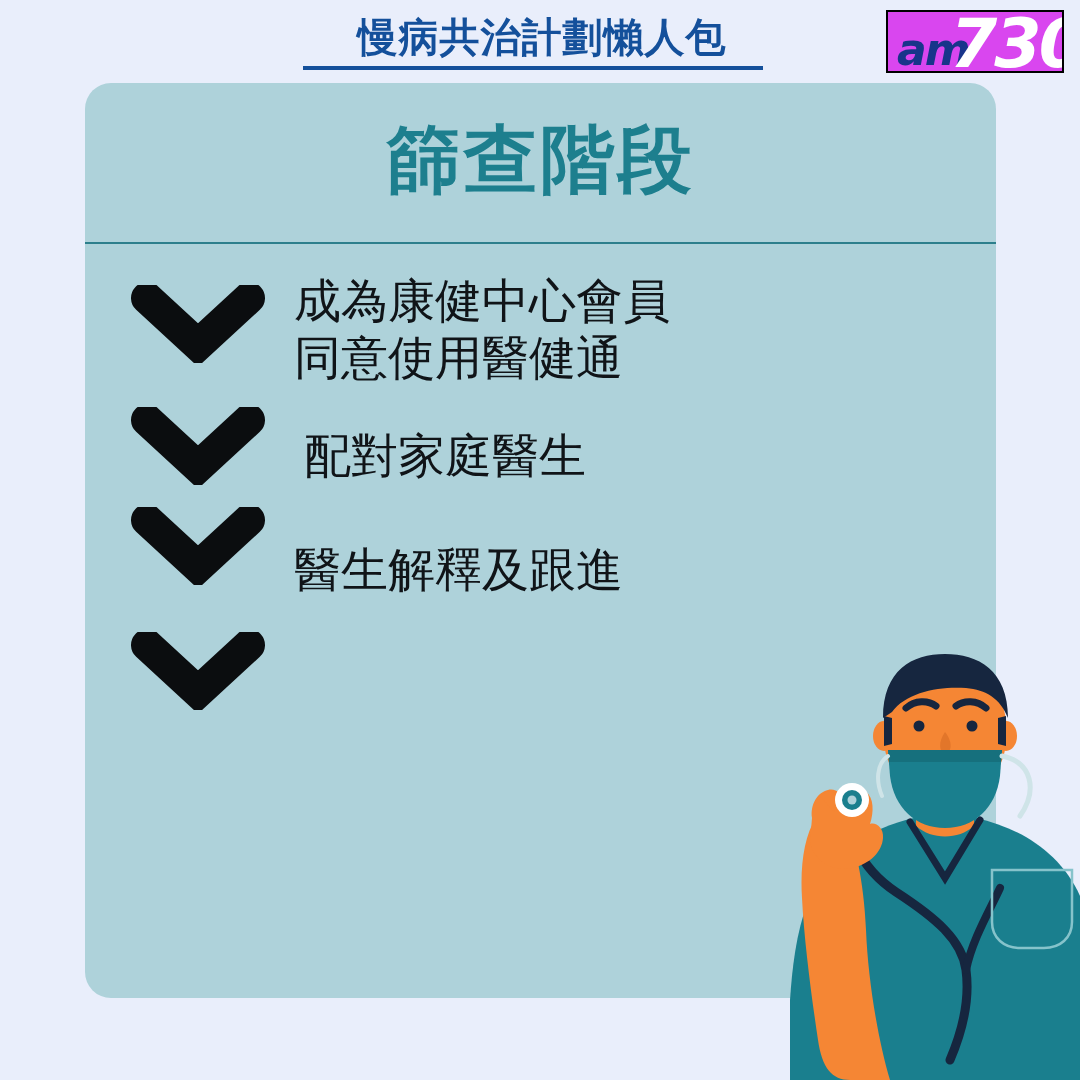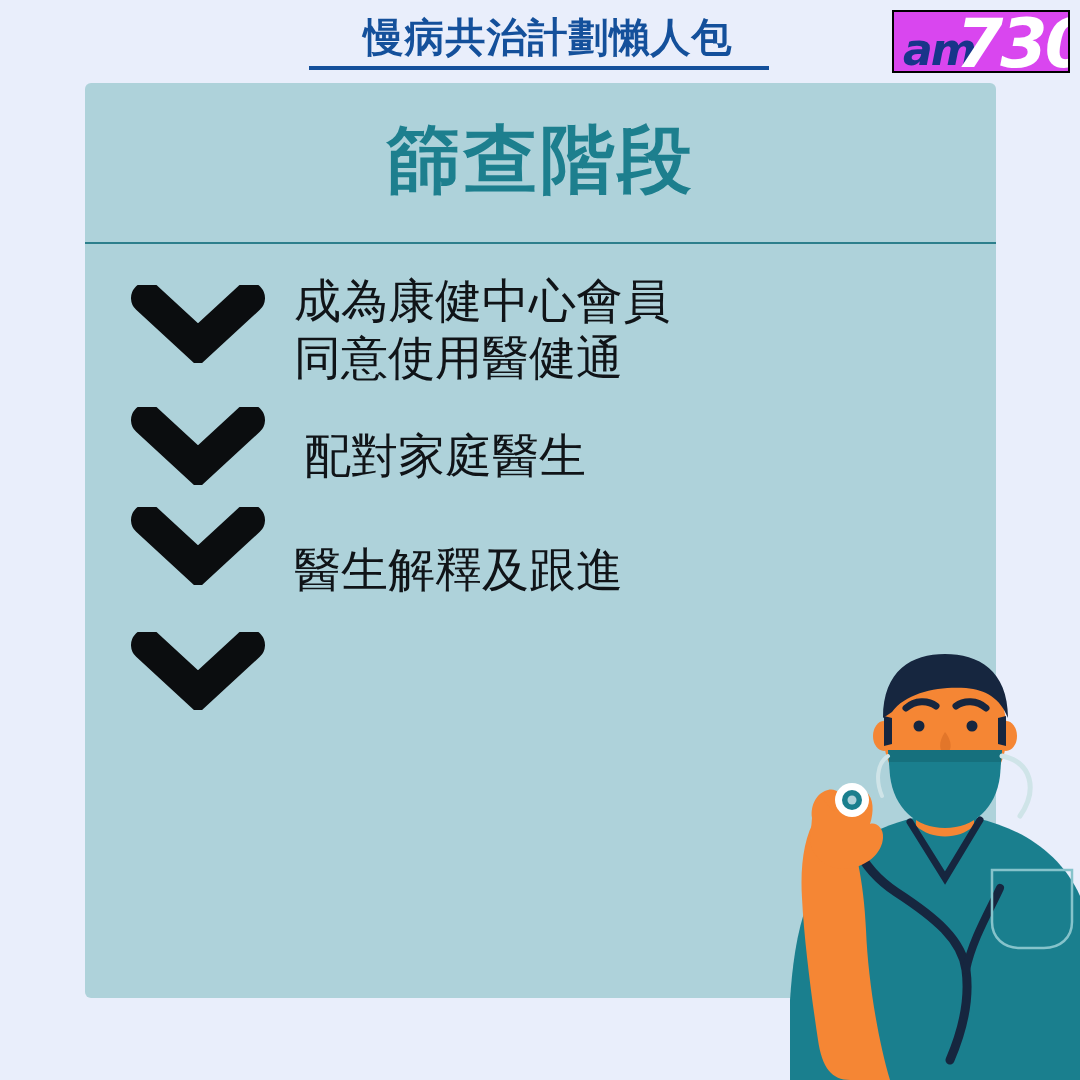--- a/index.html
+++ b/index.html
@@ -17,21 +17,21 @@
   #page-root {
     position: relative;
     width: 1080px;
     height: 1080px;
     overflow: hidden;
   }
 
   
   .header {
     position: absolute;
-    left: 8px;
+    left: 2px;
     top: 0;
     width: 980px;
     height: 84px;
   }
   .page-title {
     position: absolute;
     left: 0;
     top: 14px;
     width: 1080px;
     text-align: center;
@@ -99,21 +99,21 @@
   }
 
   
   .card {
     position: absolute;
     left: 85px;
     top: 83px;
     width: 911px;
     height: 915px;
     background: #aed2da;
-    border-radius: 6px;
+    border-radius: 26px;
   }
   .card-heading {
     position: absolute;
     left: 0;
     top: 34px;
     width: 911px;
     text-align: center;
     font-size: 74px;
     line-height: 86px;
     font-weight: bold;

